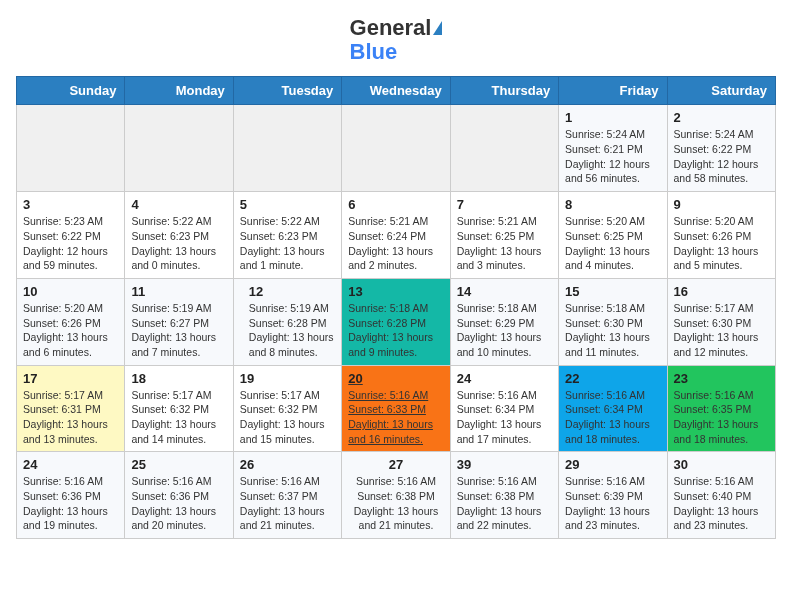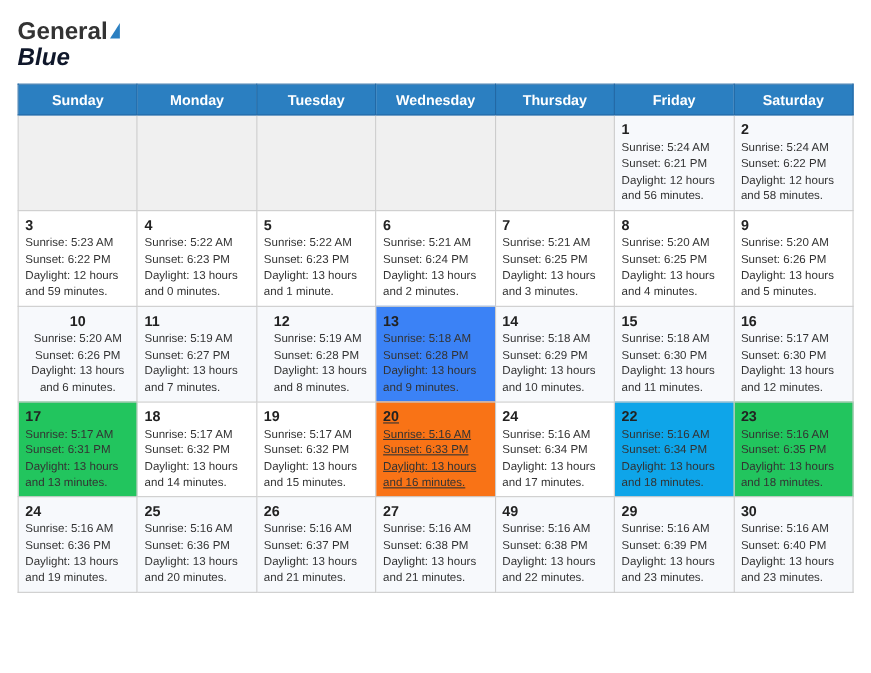--- a/index.html
+++ b/index.html
@@ -5,38 +5,37 @@
     * { box-sizing: border-box; margin: 0; padding: 0; }
     body {
       font-family: Arial, sans-serif;
       background: #fff;
       width: 792px;
       min-height: 612px;
       padding: 16px;
     }
     .header {
       display: flex;
-      justify-content: flex-start;
+      justify-content: center;
       align-items: flex-start;
       margin-bottom: 12px;
     }
     .logo {
       display: flex;
       flex-direction: column;
       align-items: flex-start;
     }
     .logo-text {
       font-size: 22px;
       font-weight: bold;
       color: #333;
       line-height: 1.1;
     }
     .logo-blue {
-      color: #0f172a;
-      font-style: italic;
+      color: #3b82f6;
     }
     .logo-icon {
       display: inline-block;
       width: 0;
       height: 0;
       border-left: 9px solid transparent;
       border-bottom: 14px solid #2b7fc1;
       margin-left: 2px;
       vertical-align: middle;
     }
@@ -54,21 +53,21 @@
       font-weight: normal;
     }
     .calendar {
       width: 100%;
       border-collapse: collapse;
       border: 1px solid #ccc;
     }
     .calendar th {
       background-color: #2b7fc1;
       color: #fff;
-      text-align: center;
+      text-align: right;
       padding: 6px 8px;
       font-size: 13px;
       font-weight: bold;
       border: 1px solid #2268a4;
     }
     .calendar td {
       vertical-align: top;
       padding: 5px 6px;
       border: 1px solid #ccc;
       width: 108px;
@@ -168,51 +167,51 @@
         <td style="background-color: rgb(255, 255, 255);">
           <span class="day-num">8</span>
           <div class="cell-info">Sunrise: 5:20 AM<br>Sunset: 6:25 PM<br>Daylight: 13 hours<br>and 4 minutes.</div>
         </td>
         <td style="background-color: rgb(255, 255, 255);">
           <span class="day-num">9</span>
           <div class="cell-info">Sunrise: 5:20 AM<br>Sunset: 6:26 PM<br>Daylight: 13 hours<br>and 5 minutes.</div>
         </td>
       </tr>
       <tr>
-        <td style="background-color: rgb(247, 249, 252); text-align: center;">
+        <td style="background-color: rgb(247, 249, 252);">
           <span class="day-num">10</span>
           <div class="cell-info">Sunrise: 5:20 AM<br>Sunset: 6:26 PM<br>Daylight: 13 hours<br>and 6 minutes.</div>
         </td>
         <td style="background-color: rgb(247, 249, 252);">
           <span class="day-num">11</span>
           <div class="cell-info">Sunrise: 5:19 AM<br>Sunset: 6:27 PM<br>Daylight: 13 hours<br>and 7 minutes.</div>
         </td>
         <td style="background-color: rgb(247, 249, 252); padding-left: 15px;">
           <span class="day-num">12</span>
           <div class="cell-info">Sunrise: 5:19 AM<br>Sunset: 6:28 PM<br>Daylight: 13 hours<br>and 8 minutes.</div>
         </td>
-        <td style="background-color: #3b82f6;">
+        <td style="background-color: #14b8a6;">
           <span class="day-num">13</span>
           <div class="cell-info">Sunrise: 5:18 AM<br>Sunset: 6:28 PM<br>Daylight: 13 hours<br>and 9 minutes.</div>
         </td>
         <td style="background-color: rgb(247, 249, 252); margin-left: 28px;">
           <span class="day-num">14</span>
           <div class="cell-info">Sunrise: 5:18 AM<br>Sunset: 6:29 PM<br>Daylight: 13 hours<br>and 10 minutes.</div>
         </td>
         <td style="background-color: rgb(247, 249, 252);">
           <span class="day-num">15</span>
           <div class="cell-info">Sunrise: 5:18 AM<br>Sunset: 6:30 PM<br>Daylight: 13 hours<br>and 11 minutes.</div>
         </td>
         <td style="background-color: rgb(247, 249, 252);">
           <span class="day-num">16</span>
           <div class="cell-info">Sunrise: 5:17 AM<br>Sunset: 6:30 PM<br>Daylight: 13 hours<br>and 12 minutes.</div>
         </td>
       </tr>
       <tr>
-        <td style="background-color: #22c55e; margin-top: 11px;">
+        <td style="background-color: #fef9c3; margin-top: 11px;">
           <span class="day-num">17</span>
           <div class="cell-info">Sunrise: 5:17 AM<br>Sunset: 6:31 PM<br>Daylight: 13 hours<br>and 13 minutes.</div>
         </td>
         <td style="background-color: rgb(255, 255, 255);">
           <span class="day-num">18</span>
           <div class="cell-info">Sunrise: 5:17 AM<br>Sunset: 6:32 PM<br>Daylight: 13 hours<br>and 14 minutes.</div>
         </td>
         <td style="background-color: rgb(255, 255, 255);">
           <span class="day-num">19</span>
           <div class="cell-info">Sunrise: 5:17 AM<br>Sunset: 6:32 PM<br>Daylight: 13 hours<br>and 15 minutes.</div>
@@ -240,26 +239,26 @@
           <div class="cell-info">Sunrise: 5:16 AM<br>Sunset: 6:36 PM<br>Daylight: 13 hours<br>and 19 minutes.</div>
         </td>
         <td style="background-color: rgb(247, 249, 252);">
           <span class="day-num">25</span>
           <div class="cell-info">Sunrise: 5:16 AM<br>Sunset: 6:36 PM<br>Daylight: 13 hours<br>and 20 minutes.</div>
         </td>
         <td style="background-color: rgb(247, 249, 252);">
           <span class="day-num">26</span>
           <div class="cell-info">Sunrise: 5:16 AM<br>Sunset: 6:37 PM<br>Daylight: 13 hours<br>and 21 minutes.</div>
         </td>
-        <td style="background-color: rgb(247, 249, 252);">
+        <td style="background-color: rgb(247, 249, 252); text-align: center;">
           <span class="day-num">27</span>
           <div class="cell-info">Sunrise: 5:16 AM<br>Sunset: 6:38 PM<br>Daylight: 13 hours<br>and 21 minutes.</div>
         </td>
         <td style="background-color: rgb(247, 249, 252);">
-          <span class="day-num">49</span>
+          <span class="day-num">39</span>
           <div class="cell-info">Sunrise: 5:16 AM<br>Sunset: 6:38 PM<br>Daylight: 13 hours<br>and 22 minutes.</div>
         </td>
         <td style="background-color: rgb(247, 249, 252);">
           <span class="day-num">29</span>
           <div class="cell-info">Sunrise: 5:16 AM<br>Sunset: 6:39 PM<br>Daylight: 13 hours<br>and 23 minutes.</div>
         </td>
         <td style="background-color: rgb(247, 249, 252); margin-top: 48px;">
           <span class="day-num">30</span>
           <div class="cell-info">Sunrise: 5:16 AM<br>Sunset: 6:40 PM<br>Daylight: 13 hours<br>and 23 minutes.</div>
         </td>

